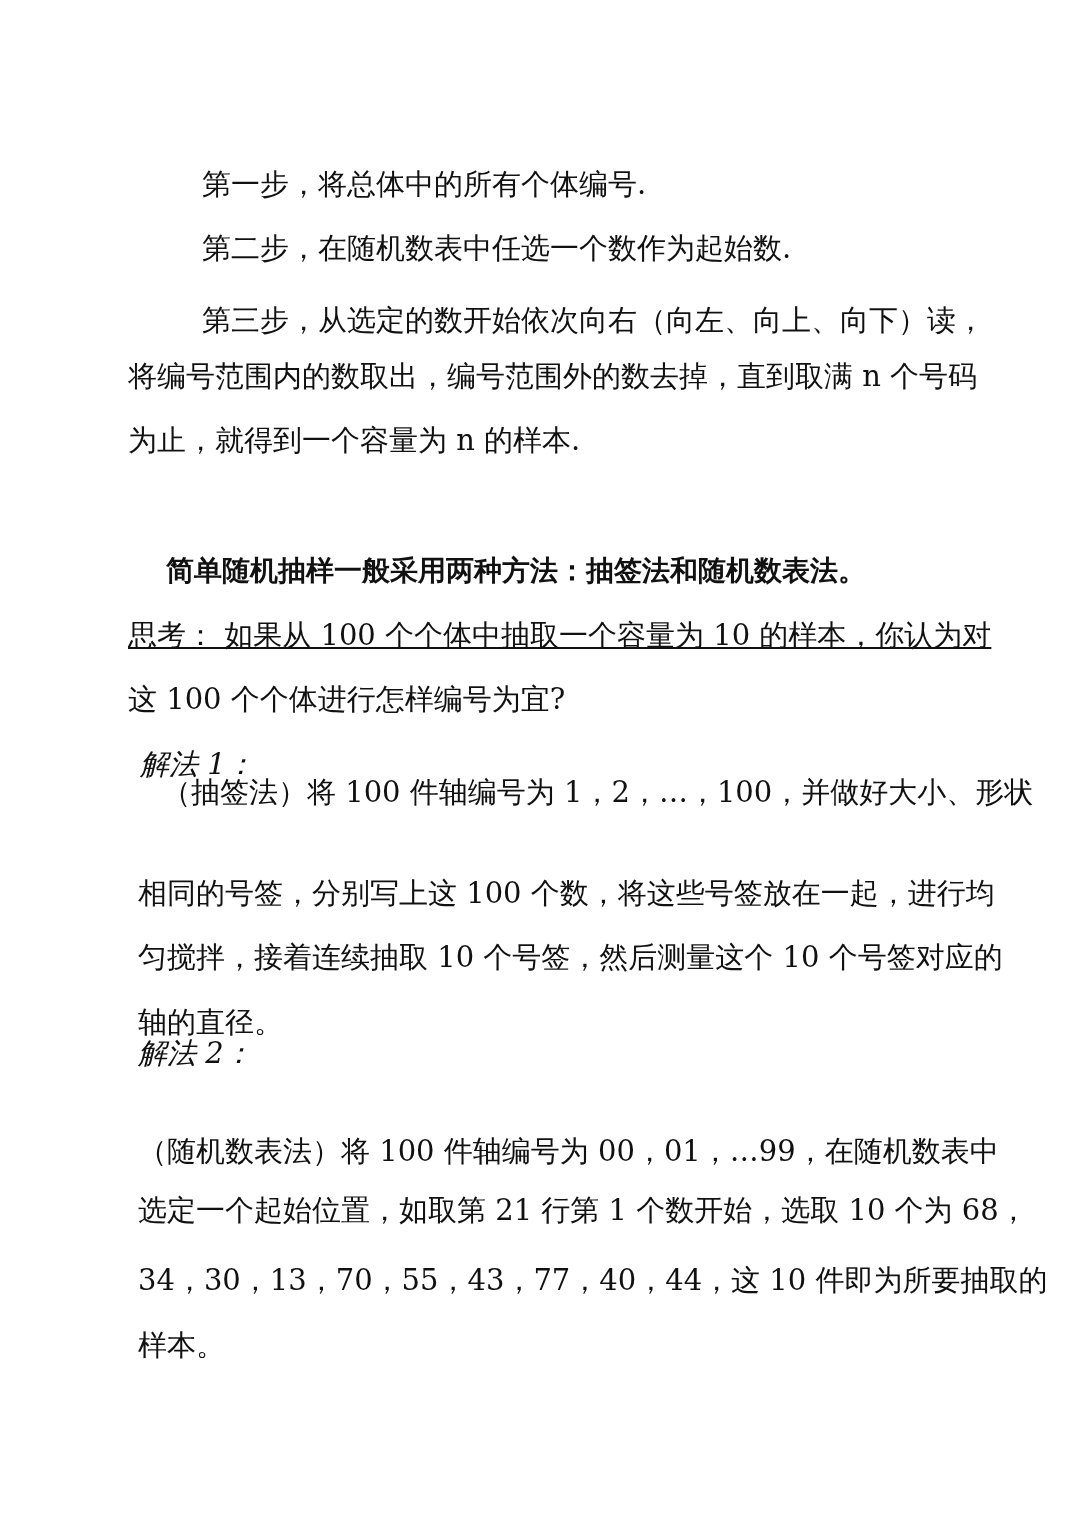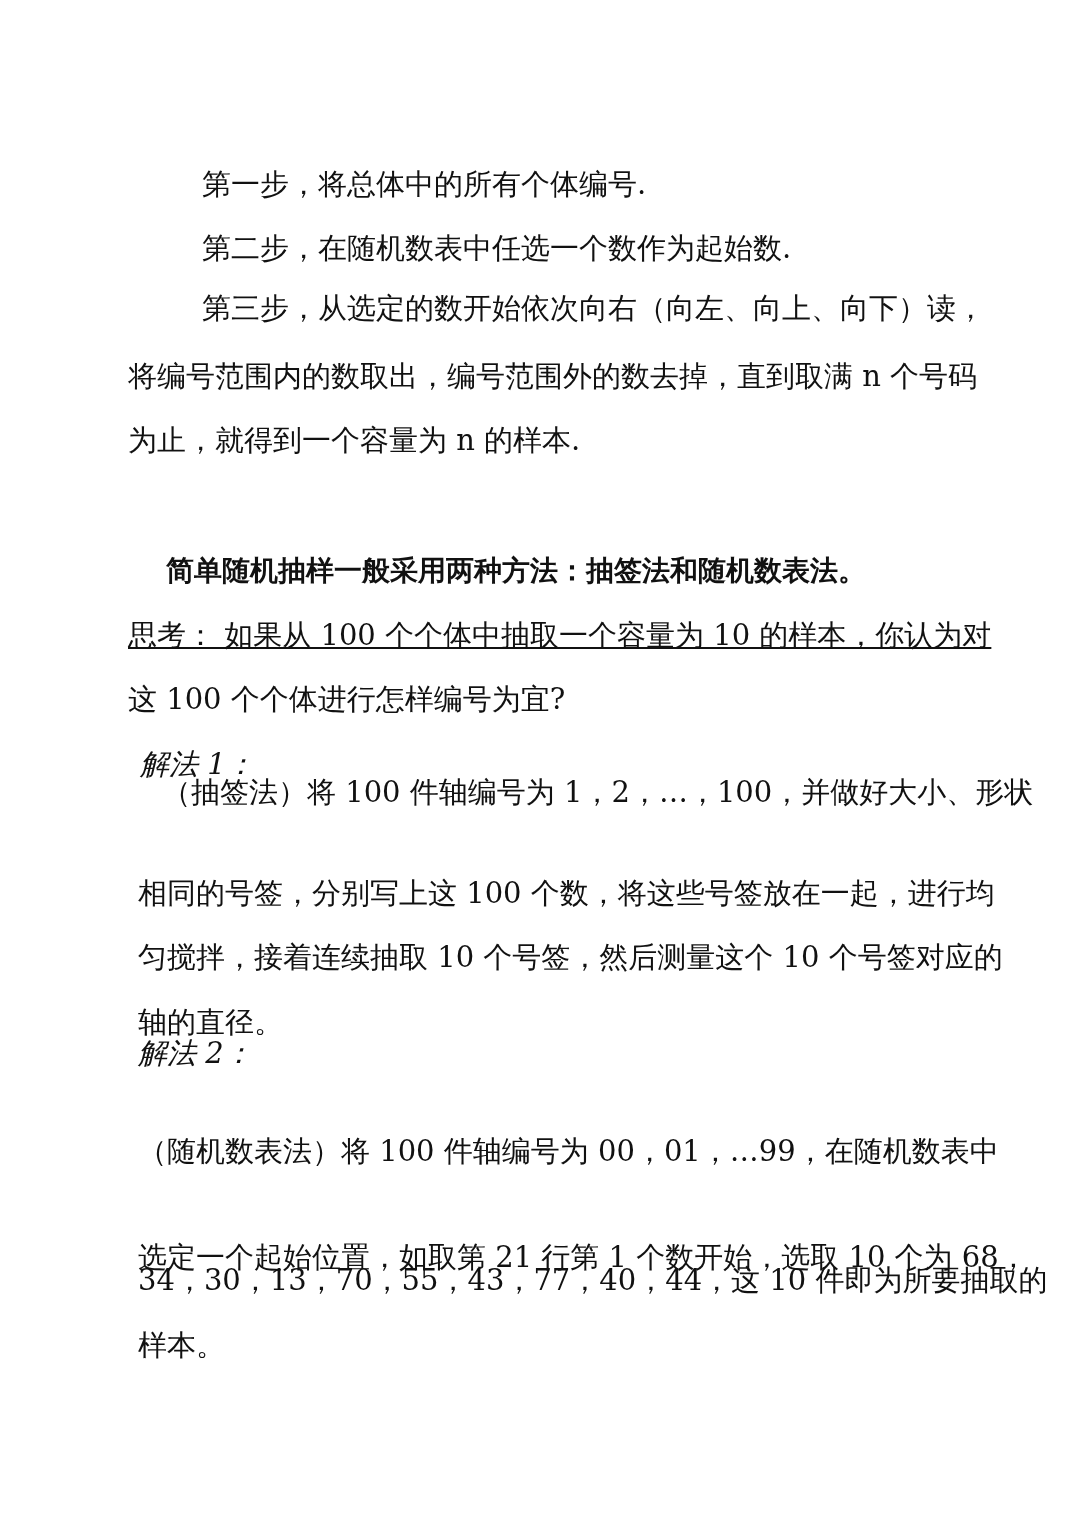--- a/index.html
+++ b/index.html
@@ -16,33 +16,33 @@
     letter-spacing: 0px;
   }
   .bold { font-weight: bold; font-family: "DejaVu Sans", "Liberation Sans", sans-serif; font-size: 28px; }
 </style>
 </head>
 <body>
 
 <div>
   <div class="line" style="left:202px; top:164px;">第一步，将总体中的所有个体编号.</div>
   <div class="line" style="left:202px; top:228px;">第二步，在随机数表中任选一个数作为起始数.</div>
-  <div class="line" style="left:202px; top:288px;">第三步，从选定的数开始依次向右（向左、向上、向下）读，</div>
+  <div class="line" style="left:202px; top:300px;">第三步，从选定的数开始依次向右（向左、向上、向下）读，</div>
   <div class="line" style="left:128px; top:356px;">将编号范围内的数取出，编号范围外的数去掉，直到取满 n 个号码</div>
   <div class="line" style="left:128px; top:420px;">为止，就得到一个容量为 n 的样本.</div>
 
   <div class="line bold" style="left:138px; top:551px;margin-left:28px;">简单随机抽样一般采用两种方法：抽签法和随机数表法。</div>
 
   <div class="line" style="left:128px; top:615px;text-decoration:underline;">思考：  如果从 100 个个体中抽取一个容量为 10 的样本，你认为对</div>
   <div class="line" style="left:128px; top:679px;">这 100 个个体进行怎样编号为宜?</div>
 
   <div class="line" style="left:140px; top:744px;font-style:italic;">解法 1：</div>
   <div class="line" style="left:138px; top:772px;margin-left:24px;">（抽签法）将 100 件轴编号为 1，2，…，100，并做好大小、形状</div>
   <div class="line" style="left:138px; top:873px;">相同的号签，分别写上这 100 个数，将这些号签放在一起，进行均</div>
   <div class="line" style="left:138px; top:937px;">匀搅拌，接着连续抽取 10 个号签，然后测量这个 10 个号签对应的</div>
   <div class="line" style="left:138px; top:1002px;">轴的直径。</div>
 
   <div class="line" style="left:138px; top:1033px;font-style:italic;">解法 2：</div>
   <div class="line" style="left:138px; top:1131px;">（随机数表法）将 100 件轴编号为 00，01，…99，在随机数表中</div>
-  <div class="line" style="left:138px; top:1237px;">选定一个起始位置，如取第 21 行第 1 个数开始，选取 10 个为 68，</div>
+  <div class="line" style="left:138px; top:1190px;">选定一个起始位置，如取第 21 行第 1 个数开始，选取 10 个为 68，</div>
   <div class="line" style="left:138px; top:1260px;">34，30，13，70，55，43，77，40，44，这 10 件即为所要抽取的</div>
   <div class="line" style="left:138px; top:1325px;">样本。</div>
 </div>
 
 </body></html>

